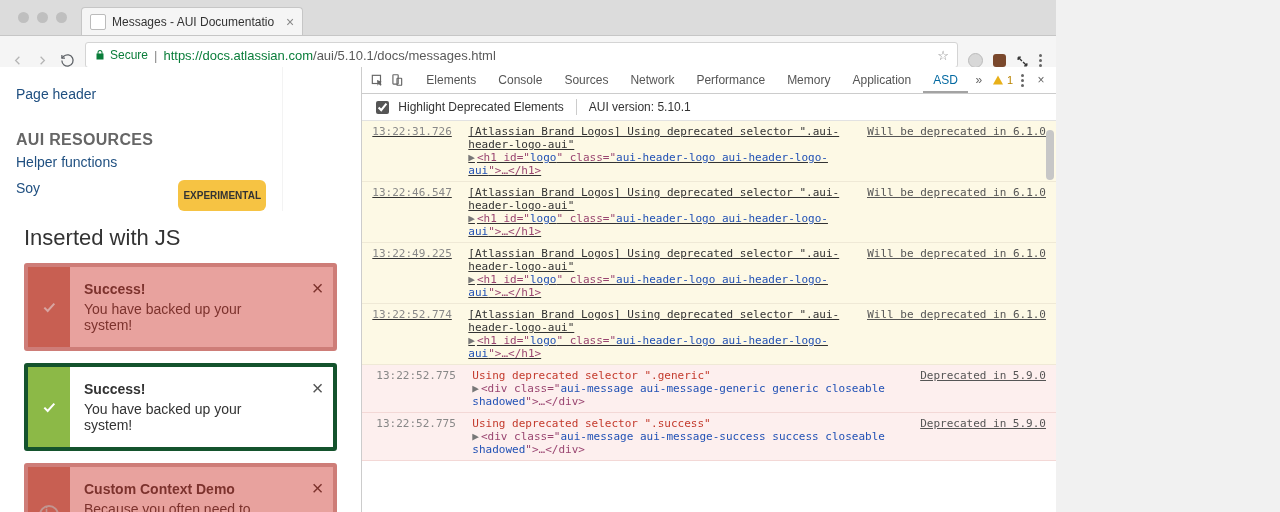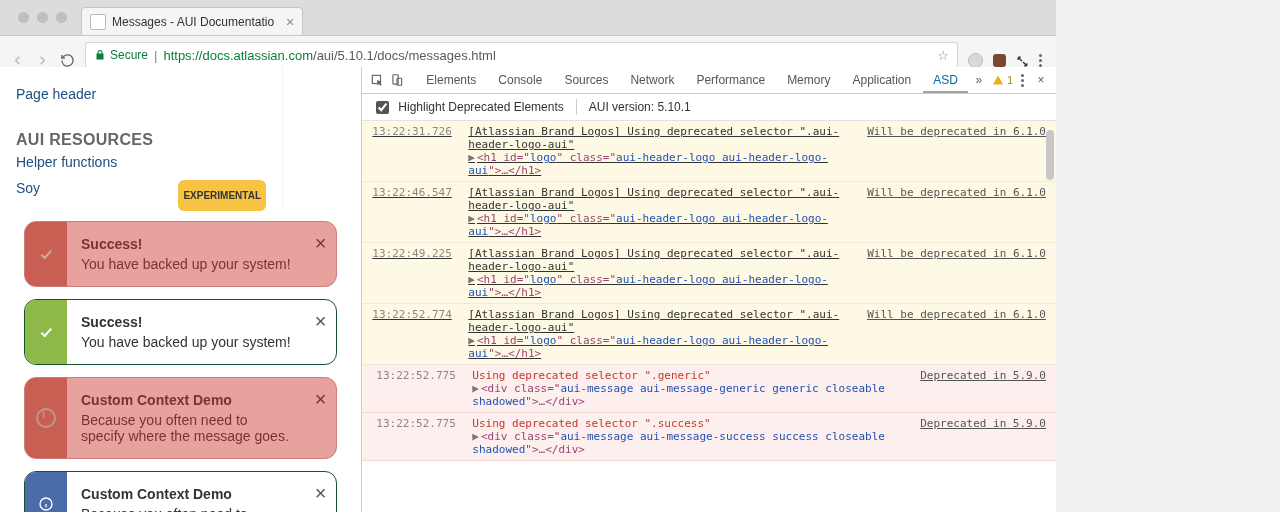--- a/index.html
+++ b/index.html
@@ -47,21 +47,21 @@
   .page { width:598px; background:#fff; display:flex; overflow:hidden;flex-direction:column;}
   .sidebar {
     width:250px; padding:0 16px; font-size:14px; color:#0052cc; border-right:1px solid #f3f3f3;
   }
   .sidebar a { display:block; color:#205081; text-decoration:none; padding:5px 0; }
   .side-head { color:#666; font-weight:600; font-size:16px; letter-spacing:0.3px; padding-top:24px; }
   .badge-exp { background:#f6c343; color:#333; font-size:10px; font-weight:600; padding:10px 5px; border-radius:6px; float:right;}
   .content { flex:1; padding:10px 24px; overflow:hidden;}
   .content h2 { font-size:22px; font-weight:500; color:#333; margin:4px 0 12px; }
   .msg {
-    border:1px solid #14532d; border-radius:12px; display:flex; margin-bottom:12px; overflow:hidden; position:relative;
+    border:4px solid #14532d; border-radius:3px; display:flex; margin-bottom:12px; overflow:hidden; position:relative;
     font-size:14px;
   }
   .msg .stripe { width:42px; display:flex; align-items:center; justify-content:center; color:#fff; }
   .msg .body { flex:1; padding:14px 42px 14px 14px; }
   .msg .title { font-weight:600; }
   .msg .desc { margin-top:4px; }
   .msg .close { position:absolute; top:10px; right:10px; color:#555; font-size:20px; cursor:pointer;}
   .msg.red { background:#e8a29e; border-color:#ce7d78; }
   .msg.red .stripe { background:#c85f52; }
   .msg.red .body { color:#7c322d;}
@@ -175,20 +175,21 @@
         <a href="#" style="margin-top:14px;">Page header</a>
         <div class="side-head">AUI RESOURCES</div>
         <a href="#">Helper functions</a>
         <a href="#">
           <span>Soy</span>
           <span class="badge-exp">EXPERIMENTAL</span>
         </a>
       </div>
 
       <div class="content">
+        <h2>Inserted with JS</h2>
 
         <div class="msg red">
           <div class="stripe">
             <svg class="chk" viewBox="0 0 24 24" fill="none" stroke="#d8a6a2" stroke-width="3">
                 <polyline points="5 13 10 18 20 7"></polyline>
               </svg>
           </div>
           <div class="body">
             <div class="title">Success!</div>
             <div class="desc">You have backed up your system!</div>

